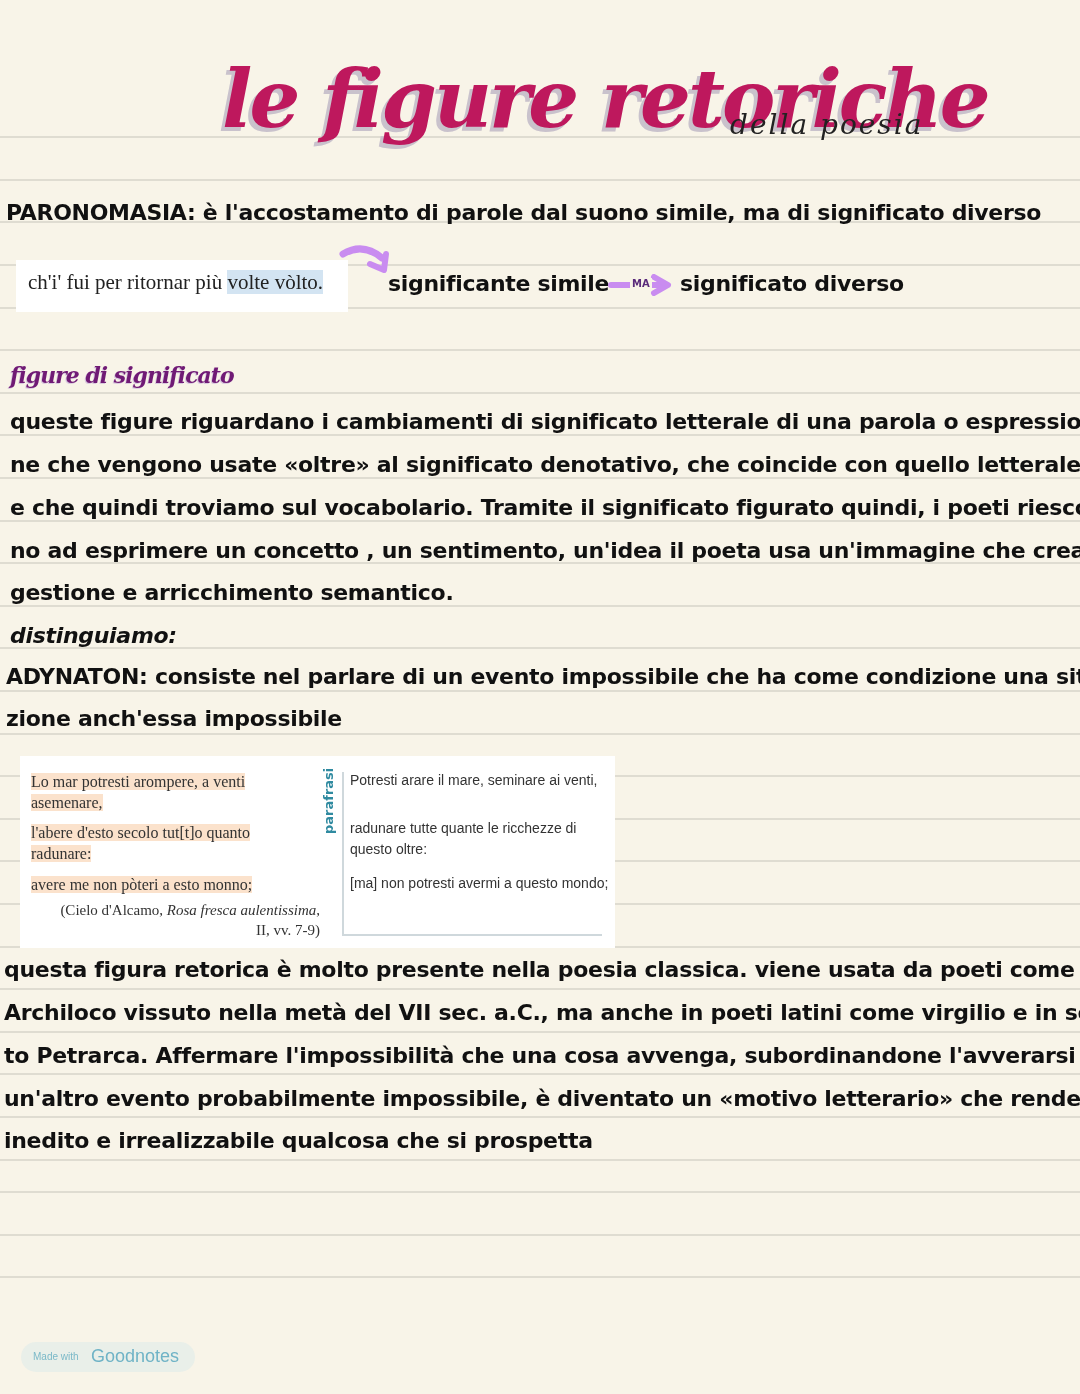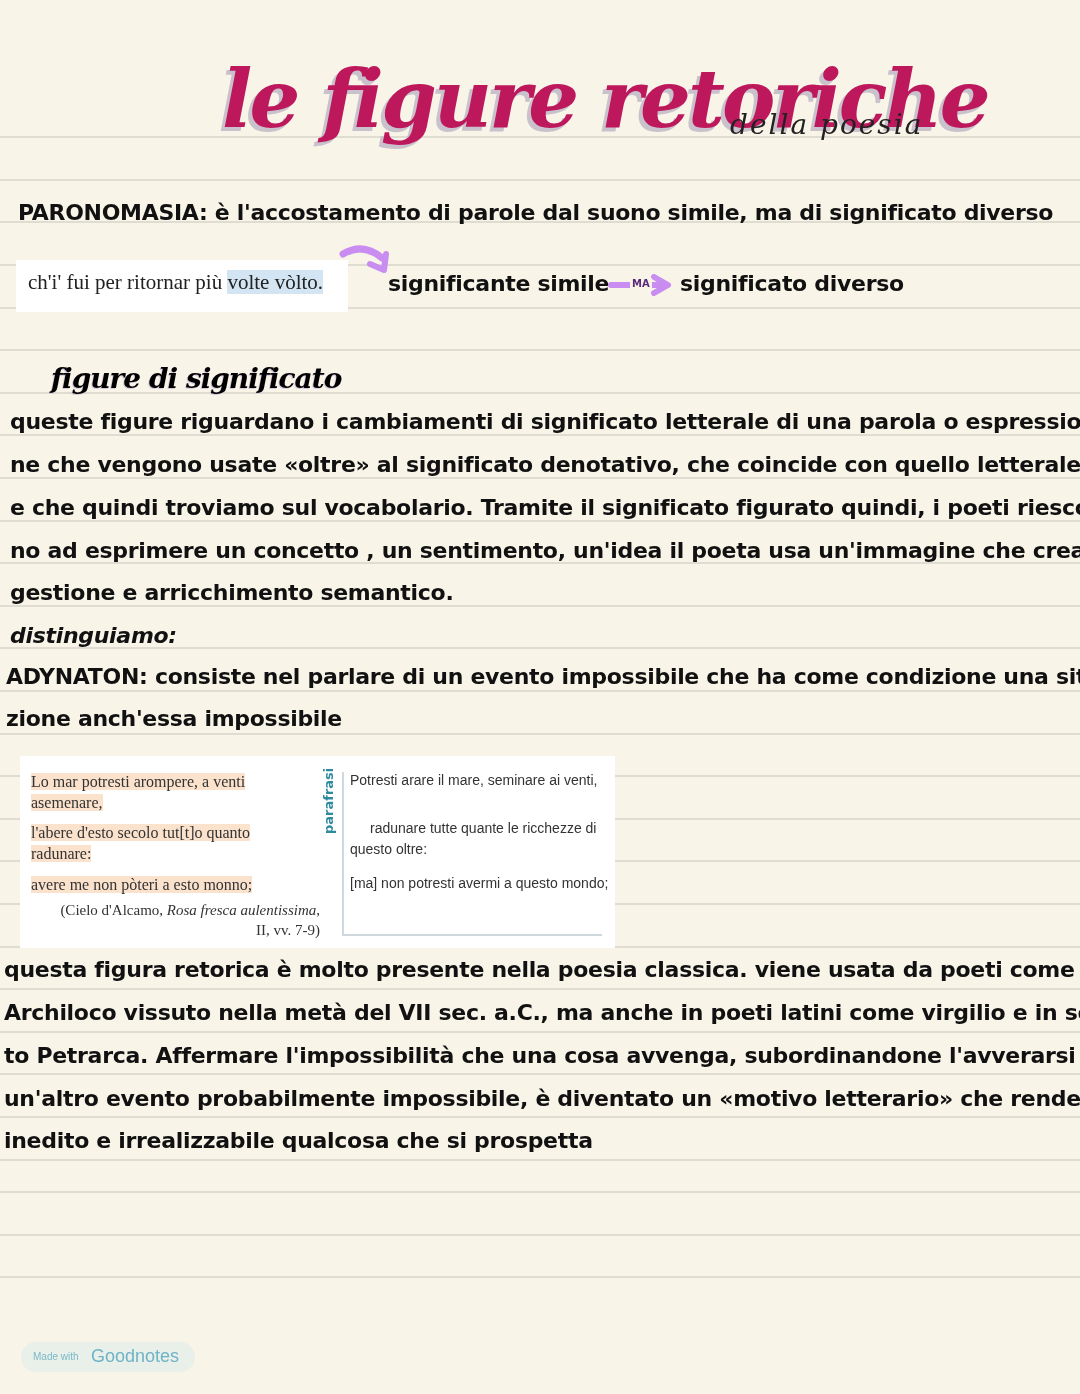--- a/index.html
+++ b/index.html
@@ -34,23 +34,22 @@
   }
   .quote-text {
     position: absolute; left: 12px; top: 10px;
     font-family: "Liberation Serif", serif; font-size: 21px; color: #222; white-space: nowrap;
   }
   .hl-blue { background: #d3e4f2; }
   .arrow-svg { position: absolute; }
   .section-title {
     position: absolute; left: 10px; top: 362px;
     font-family: "DejaVu Serif", serif; font-style: italic; font-weight: bold;
-    font-size: 28px; color: #000000; letter-spacing: -1px;
+    font-size: 22px; color: #701a75; letter-spacing: -1px;
     text-shadow: -1px 1px 0 #d9c9de;
-    margin-left: 41px;
   }
   .poem-card {
     position: absolute; left: 20px; top: 756px; width: 595px; height: 192px;
     background: #ffffff;
   }
   .poem-line {
     position: absolute; font-family: "Liberation Serif", serif; font-size: 16px; color: #333;
     line-height: 20px;
   }
   .hl-peach { background: #fbe2cc; }
@@ -104,21 +103,21 @@
   <div class="rule" style="top:1116px"></div>
   <div class="rule" style="top:1159px"></div>
   <div class="rule" style="top:1191px"></div>
   <div class="rule" style="top:1234px"></div>
   <div class="rule" style="top:1276px"></div>
 </div>
 
 <div class="title">le figure retoriche</div>
 <div class="subtitle">della poesia</div>
 
-<div class="hand" style="left:18px; top:200px;text-align:center;">PARONOMASIA: è l'accostamento di parole dal suono simile, ma di significato diverso</div>
+<div class="hand" style="left:6px; top:200px;text-align:center;">PARONOMASIA: è l'accostamento di parole dal suono simile, ma di significato diverso</div>
 
 <div class="quote-box">
   <div class="quote-text">
     <span>ch'i' fui per ritornar più </span><span class="hl-blue">volte vòlto.</span>
   </div>
 </div>
 
 <svg class="arrow-svg" style="left:338px; top:244px;" width="56" height="30" viewBox="0 0 56 30">
   <path d="M5 10 Q 25 -2 44 14" stroke="#c98cf0" stroke-width="7" fill="none" stroke-linecap="round"></path>
   <path d="M32 20 L46 26 L48 10" stroke="#c98cf0" stroke-width="6" fill="none" stroke-linecap="round" stroke-linejoin="round"></path>
@@ -155,21 +154,21 @@
 <div class="poem-line" style="left:31px; top:844px;"><span class="hl-peach">radunare:</span></div>
 <div class="poem-line" style="left:31px; top:875px;"><span class="hl-peach">avere me non pòteri a esto monno;</span></div>
 <div class="cite" style="left:60px; top:900px; width:260px;">
   <span>(Cielo d'Alcamo, </span><i>Rosa fresca aulentissima</i><span>,</span><br>
   <span>II, vv. 7-9)</span>
 </div>
 
 <div class="par-label">parafrasi</div>
 <div class="par-border"></div>
 <div class="par-line" style="left:350px; top:770px;">Potresti arare il mare, seminare ai venti,</div>
-<div class="par-line" style="left:350px; top:818px;margin-left:20px;">radunare tutte quante le ricchezze di</div>
+<div class="par-line" style="left:350px; top:818px;">radunare tutte quante le ricchezze di</div>
 <div class="par-line" style="left:350px; top:839px;">questo oltre:</div>
 <div class="par-line" style="left:350px; top:873px;">[ma] non potresti avermi a questo mondo;</div>
 
 <div class="hand" style="left:4px; top:957px;">questa figura retorica è molto presente nella poesia classica. viene usata da poeti come</div>
 <div class="hand" style="left:4px; top:1000px;">Archiloco vissuto nella metà del VII sec. a.C., ma anche in poeti latini come virgilio e in segui-</div>
 <div class="hand" style="left:4px; top:1043px;">to Petrarca. Affermare l'impossibilità che una cosa avvenga, subordinandone l'avverarsi di</div>
 <div class="hand" style="left:4px; top:1086px;">un'altro evento probabilmente impossibile, è diventato un «motivo letterario» che rende</div>
 <div class="hand" style="left:4px; top:1128px;">inedito e irrealizzabile qualcosa che si prospetta</div>
 
 <div class="badge">

